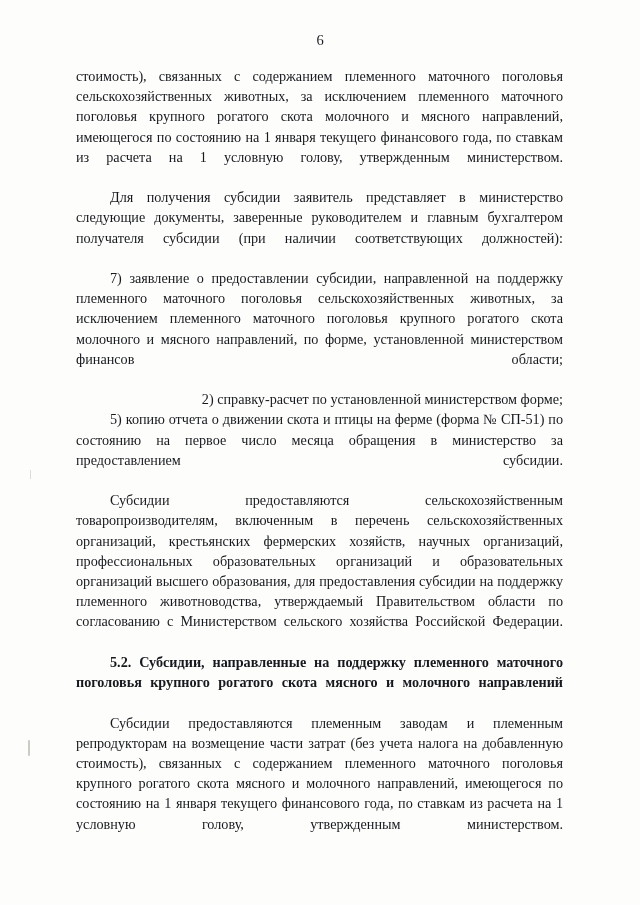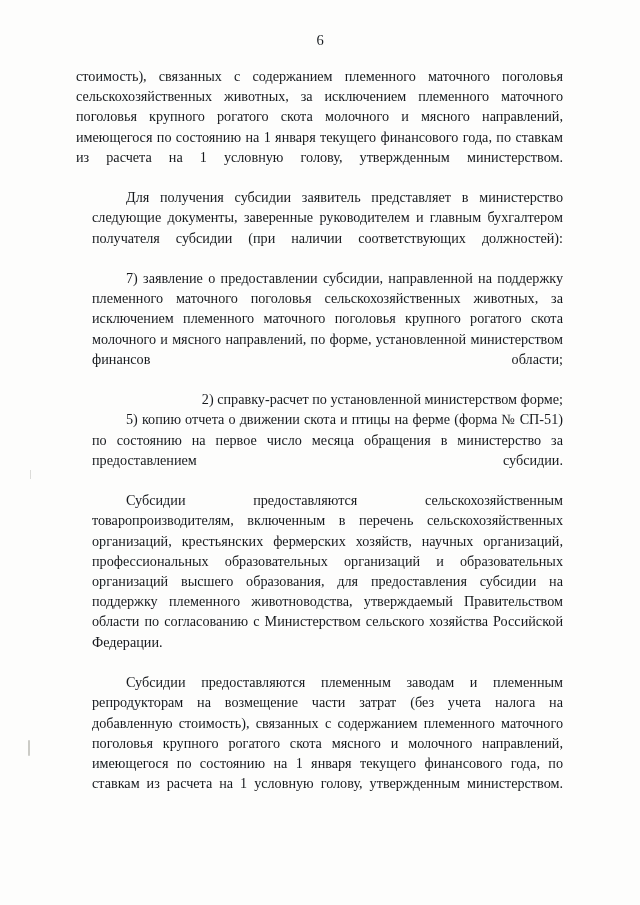--- a/index.html
+++ b/index.html
@@ -45,21 +45,20 @@
   }
   p {
     margin: 0;
     padding: 0;
     text-align: justify;
     text-indent: 0;
     hyphens: none;
   }
   p.ind {
     text-indent: 34px;
-    margin-left: 16px;
   }
   p.bold {
     font-weight: bold;
     text-indent: 34px;
   }
   
   p::after {
     content: "";
     display: inline-block;
     width: 100%;
@@ -98,16 +97,17 @@
   <div class="marginmark"></div>
   <div class="marginmark2"></div>
 
   <div class="content">
     <p>стоимость), связанных с содержанием племенного маточного поголовья сельскохозяйственных животных, за исключением племенного маточного поголовья крупного рогатого скота молочного и мясного направлений, имеющегося по состоянию на 1 января текущего финансового года, по ставкам из расчета на 1 условную голову, утвержденным министерством.</p>
     <p class="ind">Для получения субсидии заявитель представляет в министерство следующие документы, заверенные руководителем и главным бухгалтером получателя субсидии (при наличии соответствующих должностей):</p>
     <p class="ind">7) заявление о предоставлении субсидии, направленной на поддержку племенного маточного поголовья сельскохозяйственных животных, за исключением племенного маточного поголовья крупного рогатого скота молочного и мясного направлений, по форме, установленной министерством финансов области;</p>
     <p class="ind nojust">2) справку-расчет по установленной министерством форме;</p>
     <p class="ind">5) копию отчета о движении скота и птицы на ферме (форма № СП-51) по состоянию на первое число месяца обращения в министерство за предоставлением субсидии.</p>
     <p class="ind">Субсидии предоставляются сельскохозяйственным товаропроизводителям, включенным в перечень сельскохозяйственных организаций, крестьянских фермерских хозяйств, научных организаций, профессиональных образовательных организаций и образовательных организаций высшего образования, для предоставления субсидии на поддержку племенного животноводства, утверждаемый Правительством области по согласованию с Министерством сельского хозяйства Российской Федерации.</p>
+    <p class="bold">5.2. Субсидии, направленные на поддержку племенного маточного поголовья крупного рогатого скота мясного и молочного направлений</p>
     <p class="ind">Субсидии предоставляются племенным заводам и племенным репродукторам на возмещение части затрат (без учета налога на добавленную стоимость), связанных с содержанием племенного маточного поголовья крупного рогатого скота мясного и молочного направлений, имеющегося по состоянию на 1 января текущего финансового года, по ставкам из расчета на 1 условную голову, утвержденным министерством.</p>
 
   </div>
 </div>
 
 </body></html>

